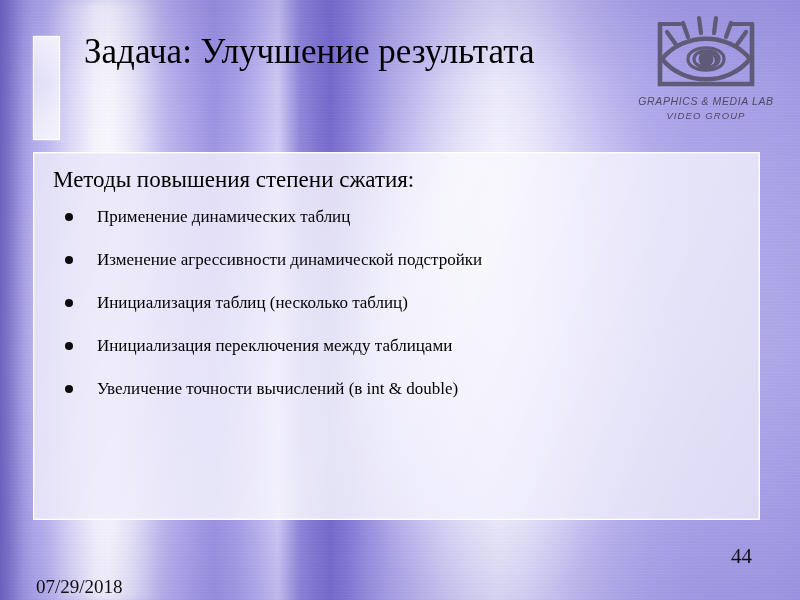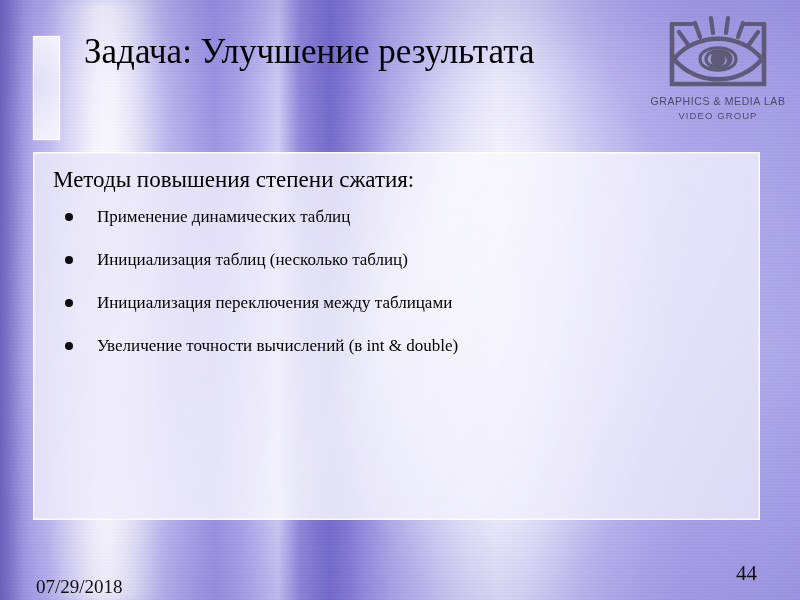--- a/index.html
+++ b/index.html
@@ -157,24 +157,25 @@
     font-size: 35px;
     line-height: 51px;
     color: #000000;
     font-weight: normal;
     letter-spacing: 0px;
   }
 
   
   .logo {
     position: absolute;
-    right: 12px;
+    right: 24px;
     top: 6px;
     width: 140px;
     height: 124px;
+    font-style: italic;
   }
   .logo svg { display: block; width: 100%; height: 100%; }
 
   
   .content-box {
     position: absolute;
     left: 33px;
     top: 152px;
     width: 727px;
     height: 368px;
@@ -239,23 +240,22 @@
   }
 
   .footer-pageno {
     position: absolute;
     left: 731px;
     top: 543px;
     width: 26px;
     font-size: 21px;
     line-height: 27px;
     color: #111;
-    text-align: right;
+    text-align: left;
     word-break: break-all;
-    margin-top: 17px;
   }
 </style>
 </head>
 <body>
 
 <div class="slide">
 
   <div class="bg-base"></div>
   <div class="bg-vert"></div>
   <div class="bg-striate"></div>
@@ -302,20 +302,24 @@
 
       <p class="lead">Методы повышения степени сжатия:</p>
 
       <ul class="bullets">
         <li>
           <span class="bdot"></span>
           <span>Применение динамических таблиц</span>
         </li>
         <li>
           <span class="bdot"></span>
+          <span>Изменение агрессивности динамической подстройки</span>
+        </li>
+        <li>
+          <span class="bdot"></span>
           <span>Инициализация таблиц (несколько таблиц)</span>
         </li>
         <li>
           <span class="bdot"></span>
           <span>Инициализация переключения между таблицами</span>
         </li>
         <li>
           <span class="bdot"></span>
           <span>Увеличение точности вычислений (в int &amp; double)</span>
         </li>

